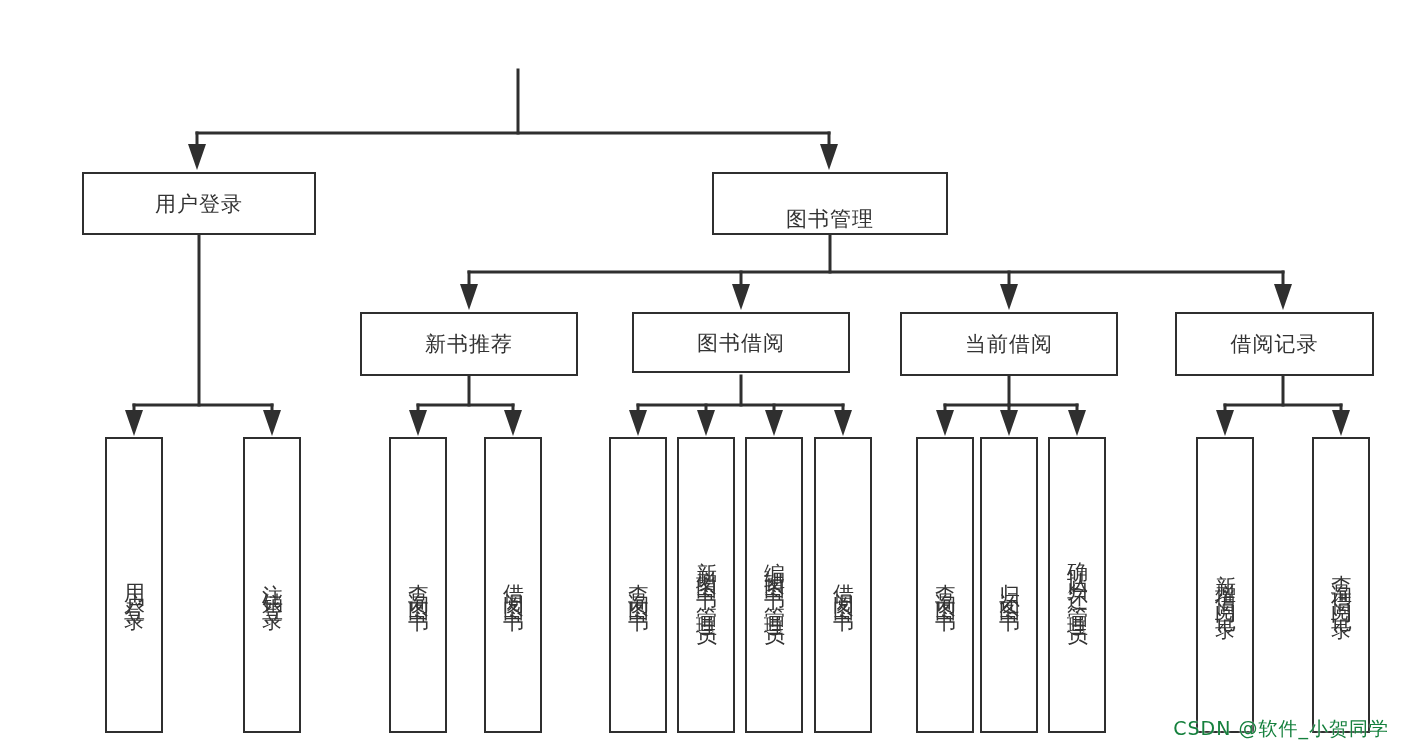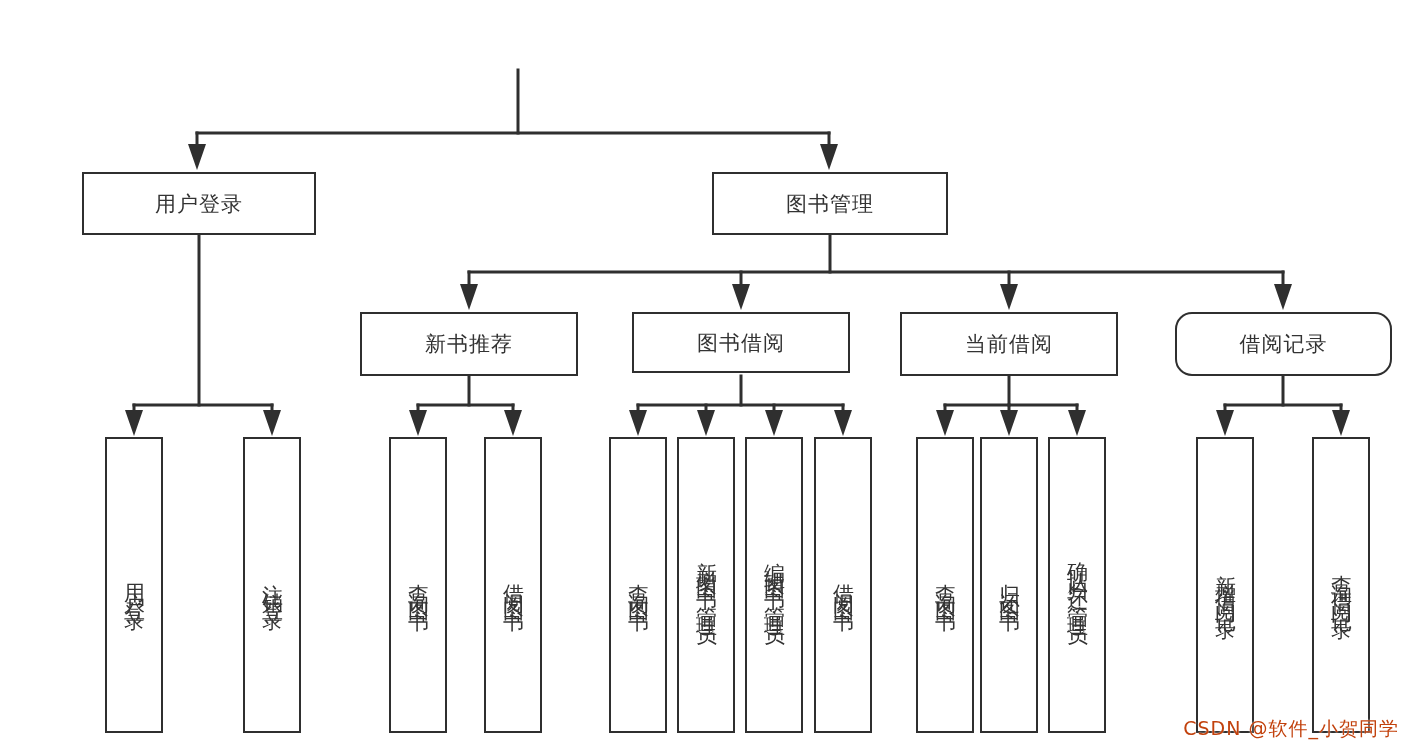--- a/index.html
+++ b/index.html
@@ -25,24 +25,24 @@
   .vbox span{
     writing-mode:vertical-rl;
     text-orientation:mixed;
     font-size:21px;
     letter-spacing:9px;
     line-height:1;
     color:#333333;
   }
   .watermark{
     position:absolute;
-    top:716px;right:6px;
+    top:716px;right:16px;
     z-index:2;
     font-size:19px;
-    color:#c2410c;
+    color:#15803d;
     text-shadow:0 0 2px #ffffff;
     letter-spacing:1px;
   }
 </style>
 </head>
 <body>
 
 <div class="stage">
 
   <svg class="wires" width="1405" height="747" viewBox="0 0 1405 747" stroke="#2f2f2f" stroke-width="3" stroke-linecap="square" fill="#2f2f2f">
@@ -118,34 +118,34 @@
       <polygon points="1216,410 1234,410 1225,436" stroke="none"></polygon>
       <line x1="1341" y1="405" x2="1341" y2="412"></line>
       <polygon points="1332,410 1350,410 1341,436" stroke="none"></polygon>
     </g>
   </svg>
 
 
   <div class="node hbox" style="left:82px;top:172px;width:234px;height:63px;">
     <span>用户登录</span>
   </div>
-  <div class="node hbox" style="left:712px;top:172px;width:236px;height:63px;">
+  <div class="node hbox" style="left:712px;top:172px;width:236px;height:63px;align-items:flex-end;">
     <span>图书管理</span>
   </div>
 
   <div class="node hbox" style="left:360px;top:312px;width:218px;height:64px;">
     <span>新书推荐</span>
   </div>
   <div class="node hbox" style="left:632px;top:312px;width:218px;height:61px;">
     <span>图书借阅</span>
   </div>
   <div class="node hbox" style="left:900px;top:312px;width:218px;height:64px;">
     <span>当前借阅</span>
   </div>
-  <div class="node hbox" style="left:1175px;top:312px;width:217px;height:64px;border-radius:17px;">
+  <div class="node hbox" style="left:1175px;top:312px;width:199px;height:64px;">
     <span>借阅记录</span>
   </div>
 
   <div class="node vbox" style="left:105px;top:437px;width:58px;height:296px;">
     <span>用户登录</span>
   </div>
   <div class="node vbox" style="left:243px;top:437px;width:58px;height:296px;">
     <span>注销登录</span>
   </div>
 

